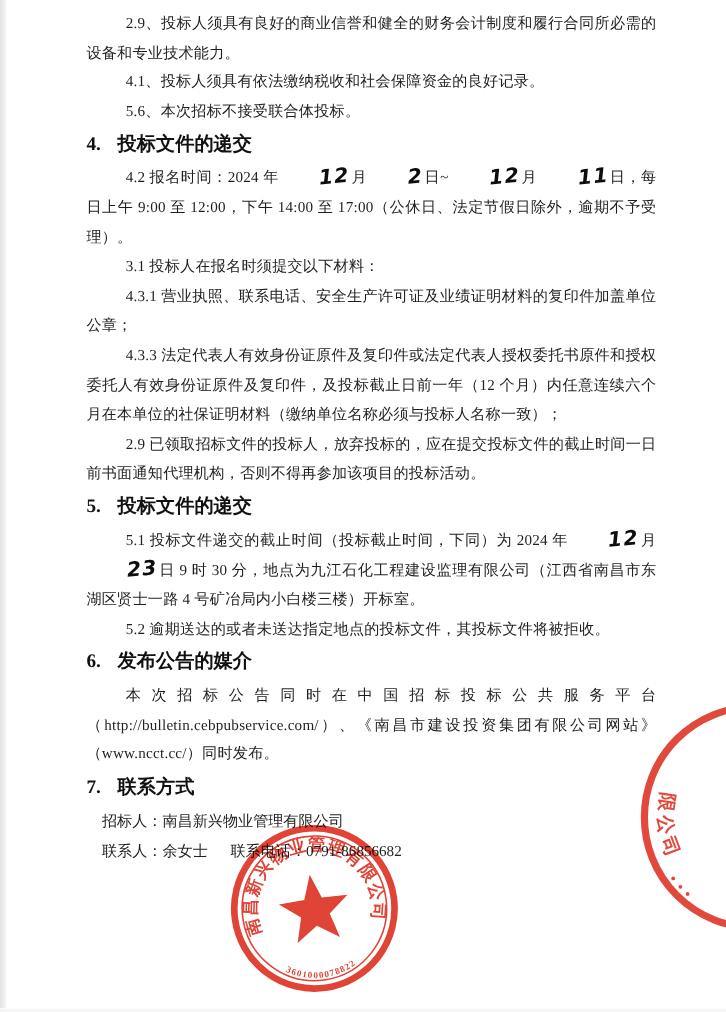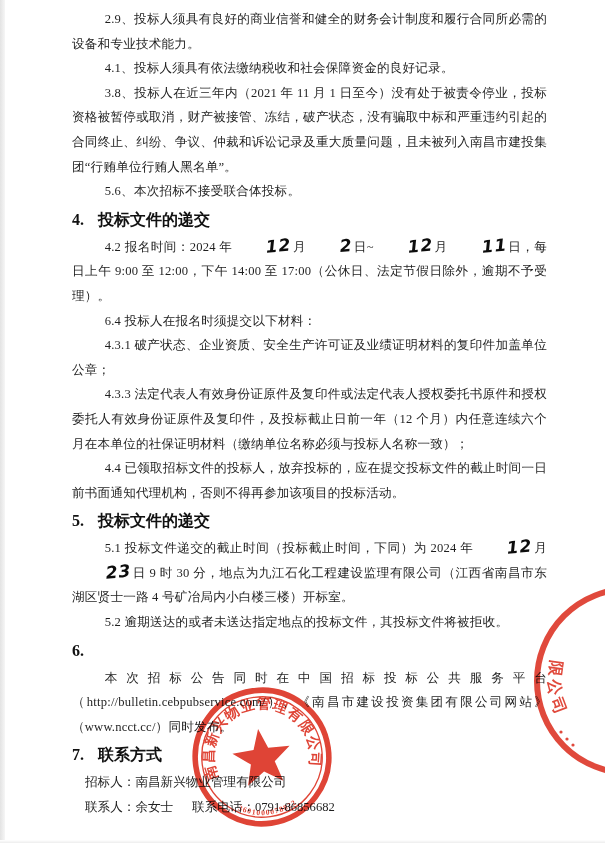--- a/index.html
+++ b/index.html
@@ -76,46 +76,46 @@
 </head>
 <body>
 
 <div class="edge-left"></div>
 <div class="edge-bottom"></div>
 
 <div class="doc">
 
   <p class="body indent">2.9、投标人须具有良好的商业信誉和健全的财务会计制度和履行合同所必需的设备和专业技术能力。</p>
   <p class="body indent">4.1、投标人须具有依法缴纳税收和社会保障资金的良好记录。</p>
-  <p class="body indent">3.8、投标人在近三年内（2021 年 11 月 1 日至今）没有处于被责令停业，投标资格被暂停或取消，财产被接管、冻结，破产状态，没有骗取中标和严重违约引起的合同终止、纠纷、争议、仲裁和诉讼记录及重大质量问题，且未被列入南昌市建投集团“行贿单位行贿人黑名单”。</p>
   <p class="body indent">5.6、本次招标不接受联合体投标。</p>
 
   <h2 class="sec">
     <span>4.</span>
     <span>投标文件的递交</span>
   </h2>
   <p class="body indent">
     <span>4.2 报名时间：2024 年</span><span class="hw">12</span><span>月</span><span class="hw">2</span><span>日~</span><span class="hw">12</span><span>月</span><span class="hw">11</span><span>日，每日上午 9:00 至 12:00，下午 14:00 至 17:00（公休日、法定节假日除外，逾期不予受理）。</span>
   </p>
-  <p class="body indent">6.4 投标人在报名时须提交以下材料：</p>
-  <p class="body indent">4.3.1 破产状态、企业资质、安全生产许可证及业绩证明材料的复印件加盖单位公章；</p>
+  <p class="body indent">3.1 投标人在报名时须提交以下材料：</p>
+  <p class="body indent">4.3.1 营业执照、联系电话、安全生产许可证及业绩证明材料的复印件加盖单位公章；</p>
   <p class="body indent">4.3.3 法定代表人有效身份证原件及复印件或法定代表人授权委托书原件和授权委托人有效身份证原件及复印件，及投标截止日前一年（12 个月）内任意连续六个月在本单位的社保证明材料（缴纳单位名称必须与投标人名称一致）；</p>
-  <p class="body indent">4.4 已领取招标文件的投标人，放弃投标的，应在提交投标文件的截止时间一日前书面通知代理机构，否则不得再参加该项目的投标活动。</p>
+  <p class="body indent">2.9 已领取招标文件的投标人，放弃投标的，应在提交投标文件的截止时间一日前书面通知代理机构，否则不得再参加该项目的投标活动。</p>
 
   <h2 class="sec">
     <span>5.</span>
     <span>投标文件的递交</span>
   </h2>
   <p class="body indent">
     <span>5.1 投标文件递交的截止时间（投标截止时间，下同）为 2024 年</span><span class="hw">12</span><span>月</span><span class="hw">23</span><span>日 9 时 30 分，地点为九江石化工程建设监理有限公司（江西省南昌市东湖区贤士一路 4 号矿冶局内小白楼三楼）开标室。</span>
   </p>
   <p class="body indent">5.2 逾期送达的或者未送达指定地点的投标文件，其投标文件将被拒收。</p>
 
   <h2 class="sec">
     <span>6.</span>
+    <span>发布公告的媒介</span>
   </h2>
   <p class="body indent">本次招标公告同时在中国招标投标公共服务平台（http://bulletin.cebpubservice.com/）、《南昌市建设投资集团有限公司网站》（www.ncct.cc/）同时发布。</p>
 
   <h2 class="sec">
     <span>7.</span>
     <span>联系方式</span>
   </h2>
   <div class="contact-block">
     <p>招标人：南昌新兴物业管理有限公司</p>
     <p>联系人：余女士      联系电话：0791-86856682</p>

